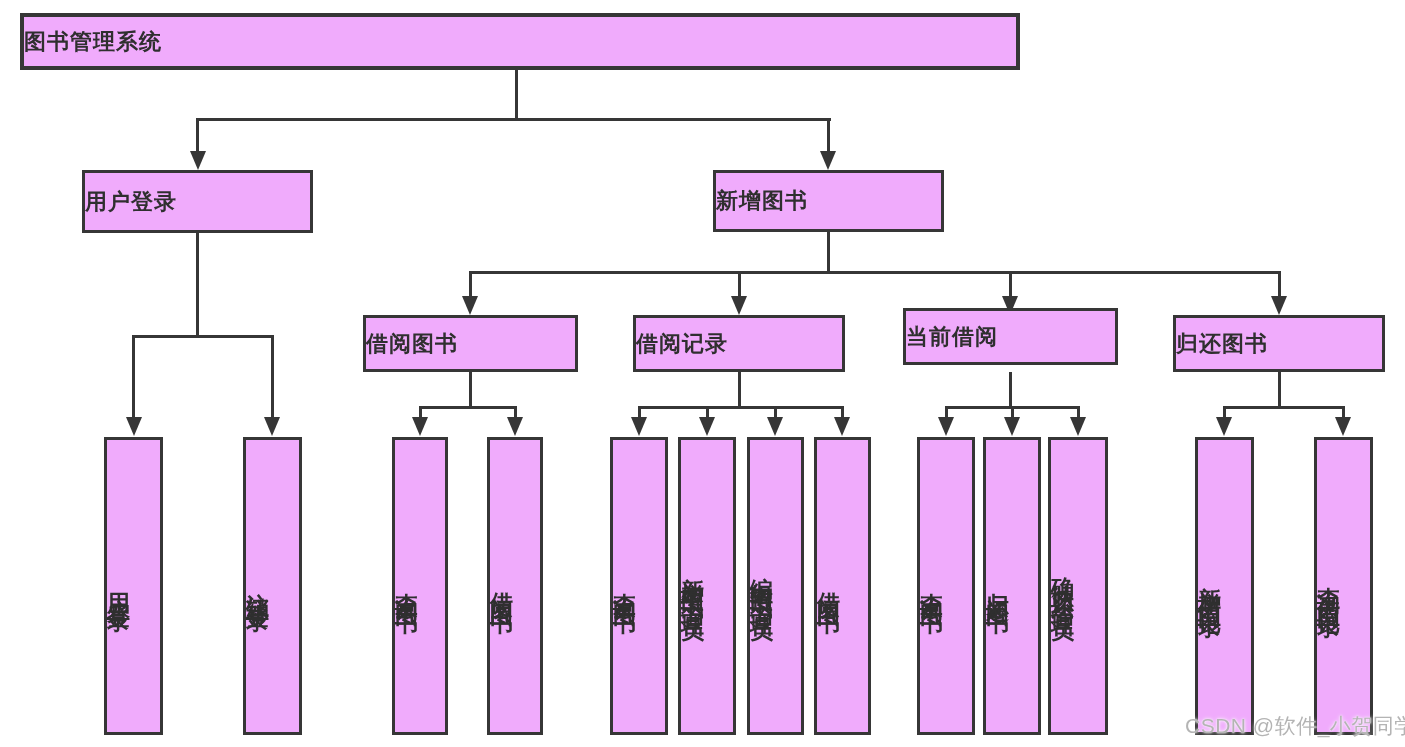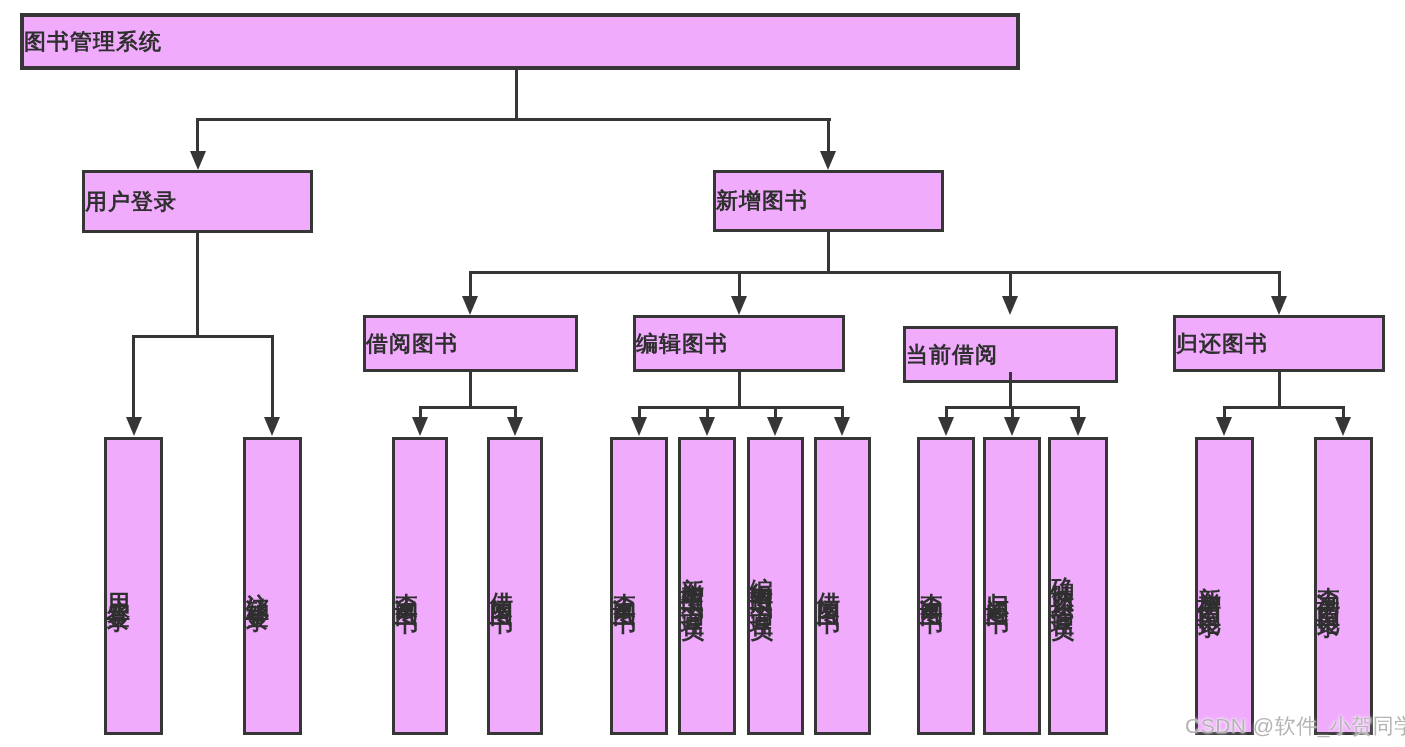--- a/index.html
+++ b/index.html
@@ -102,23 +102,23 @@
   <div class="ah" style="left:731px; top:296px;"></div>
   <div class="lv" style="left:1009px; top:271px; height:27px;"></div>
   <div class="ah" style="left:1002px; top:296px;"></div>
   <div class="lv" style="left:1278px; top:271px; height:27px;"></div>
   <div class="ah" style="left:1271px; top:296px;"></div>
 
   <div class="hbox" style="left:363px; top:315px; width:215px; height:57px;">
     <span>借阅图书</span>
   </div>
   <div class="hbox" style="left:633px; top:315px; width:212px; height:57px;">
-    <span>编辑图书</span>
-  </div>
-  <div class="hbox" style="left:903px; top:326px; width:215px; height:57px;">
+    <span>借阅记录</span>
+  </div>
+  <div class="hbox" style="left:903px; top:308px; width:215px; height:57px;">
     <span>当前借阅</span>
   </div>
   <div class="hbox" style="left:1173px; top:315px; width:212px; height:57px;">
     <span>归还图书</span>
   </div>
 
   <div class="lv" style="left:469px; top:372px; height:34px;"></div>
   <div class="lh" style="left:419px; top:406px; width:98px;"></div>
   <div class="lv" style="left:419px; top:406px; height:13px;"></div>
   <div class="ah" style="left:412px; top:417px;"></div>

